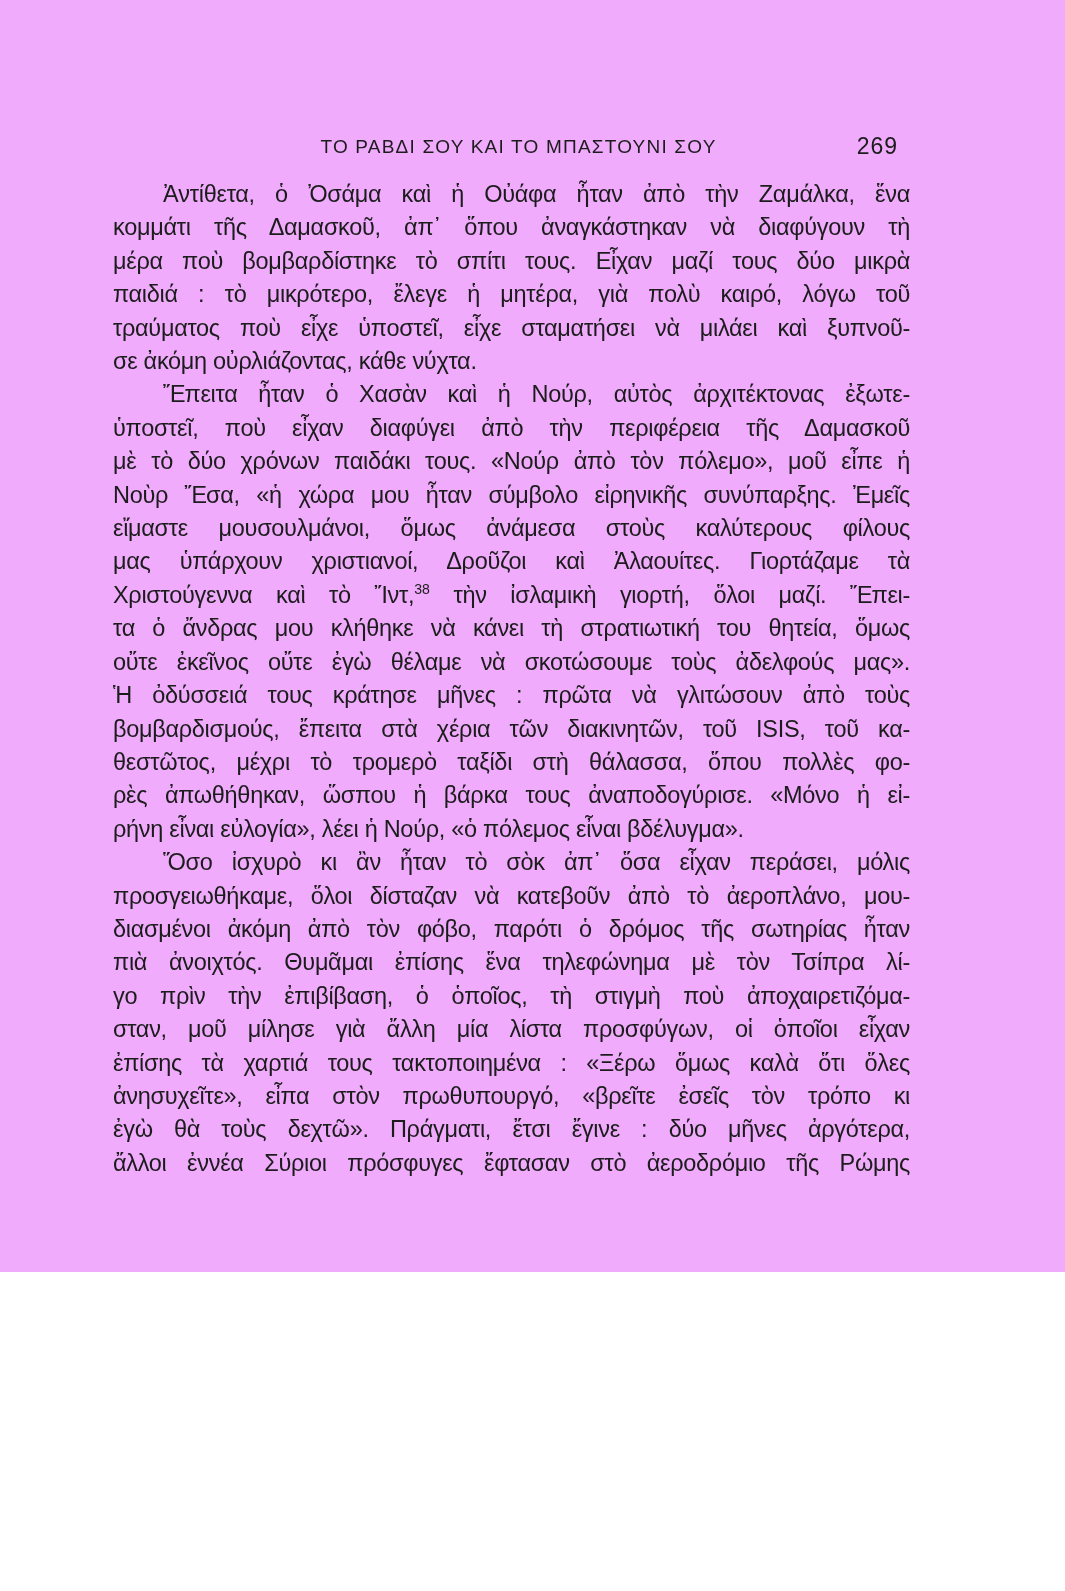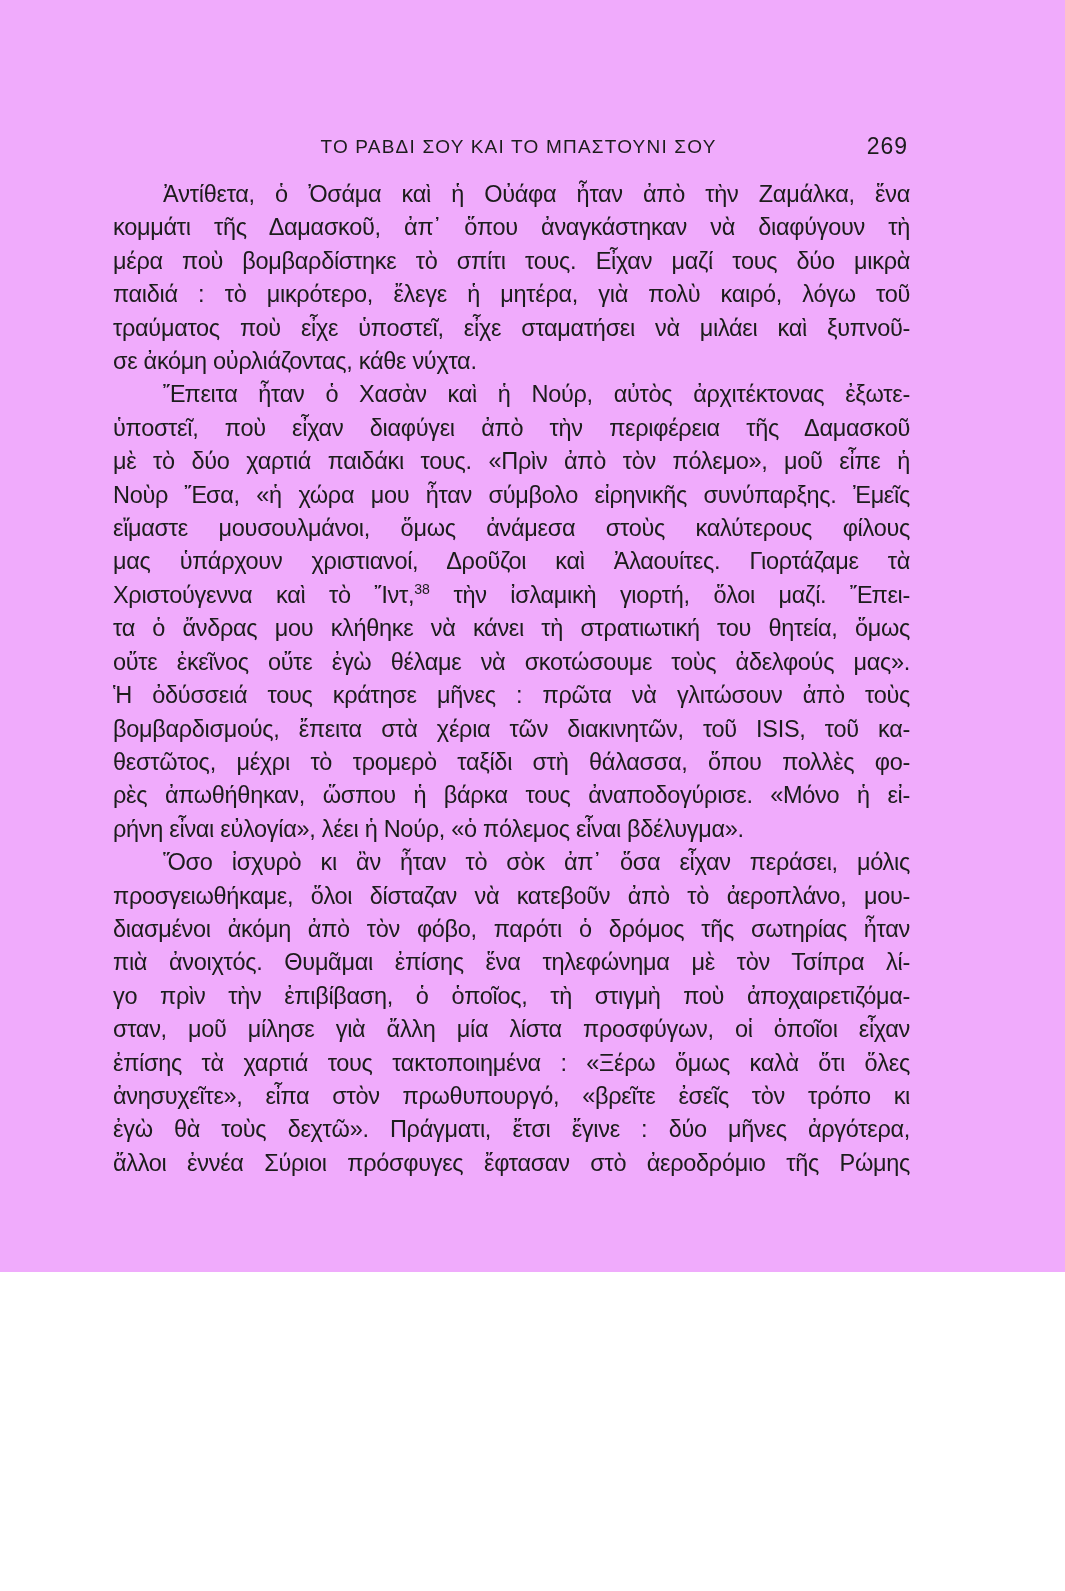--- a/index.html
+++ b/index.html
@@ -14,21 +14,21 @@
   .running-head {
     position:absolute; top:136px; left:113px; width:797px; height:26px;
   }
   .running-title {
     display:block; text-align:center;
     font-size:19px; letter-spacing:1.2px;
     padding-left:14px;
     white-space:nowrap;
   }
   .page-number {
-    position:absolute; right:2px; top:-3px;
+    position:absolute; right:12px; top:-3px;
     font-size:23px; letter-spacing:1px;
   }
   .body-text {
     position:absolute; top:178px; left:113px; width:797px;
     font-size:23.5px; line-height:33.4px; letter-spacing:-0.3px;
   }
   .line {
     text-align:justify;
     text-align-last:justify;
     text-justify:inter-word;
@@ -63,21 +63,21 @@
       <div class="line">κομμάτι τῆς Δαμασκοῦ, ἀπ᾽ ὅπου ἀναγκάστηκαν νὰ διαφύγουν τὴ</div>
       <div class="line">μέρα ποὺ βομβαρδίστηκε τὸ σπίτι τους. Εἶχαν μαζί τους δύο μικρὰ</div>
       <div class="line">παιδιά : τὸ μικρότερο, ἔλεγε ἡ μητέρα, γιὰ πολὺ καιρό, λόγω τοῦ</div>
       <div class="line">τραύματος ποὺ εἶχε ὑποστεῖ, εἶχε σταματήσει νὰ μιλάει καὶ ξυπνοῦ-</div>
       <div class="line last">σε ἀκόμη οὐρλιάζοντας, κάθε νύχτα.</div>
     </div>
 
     <div>
       <div class="line indent">Ἔπειτα ἦταν ὁ Χασὰν καὶ ἡ Νούρ, αὐτὸς ἀρχιτέκτονας ἐξωτε-</div>
       <div class="line">ὑποστεῖ, ποὺ εἶχαν διαφύγει ἀπὸ τὴν περιφέρεια τῆς Δαμασκοῦ</div>
-      <div class="line">μὲ τὸ δύο χαρτιά παιδάκι τους. «Πρὶν ἀπὸ τὸν πόλεμο», μοῦ εἶπε ἡ</div>
+      <div class="line">μὲ τὸ δύο χρόνων παιδάκι τους. «Νούρ ἀπὸ τὸν πόλεμο», μοῦ εἶπε ἡ</div>
       <div class="line">Νοὺρ Ἔσα, «ἡ χώρα μου ἦταν σύμβολο εἰρηνικῆς συνύπαρξης. Ἐμεῖς</div>
       <div class="line">εἴμαστε μουσουλμάνοι, ὅμως ἀνάμεσα στοὺς καλύτερους φίλους</div>
       <div class="line">μας ὑπάρχουν χριστιανοί, Δροῦζοι καὶ Ἀλαουίτες. Γιορτάζαμε τὰ</div>
       <div class="line">
         <span>Χριστούγεννα καὶ τὸ Ἴντ,</span><sup class="fn-ref">38</sup><span> τὴν ἰσλαμικὴ γιορτή, ὅλοι μαζί. Ἔπει-</span>
       </div>
       <div class="line">τα ὁ ἄνδρας μου κλήθηκε νὰ κάνει τὴ στρατιωτική του θητεία, ὅμως</div>
       <div class="line">οὔτε ἐκεῖνος οὔτε ἐγὼ θέλαμε νὰ σκοτώσουμε τοὺς ἀδελφούς μας».</div>
       <div class="line">Ἡ ὀδύσσειά τους κράτησε μῆνες : πρῶτα νὰ γλιτώσουν ἀπὸ τοὺς</div>
       <div class="line">βομβαρδισμούς, ἔπειτα στὰ χέρια τῶν διακινητῶν, τοῦ ISIS, τοῦ κα-</div>

